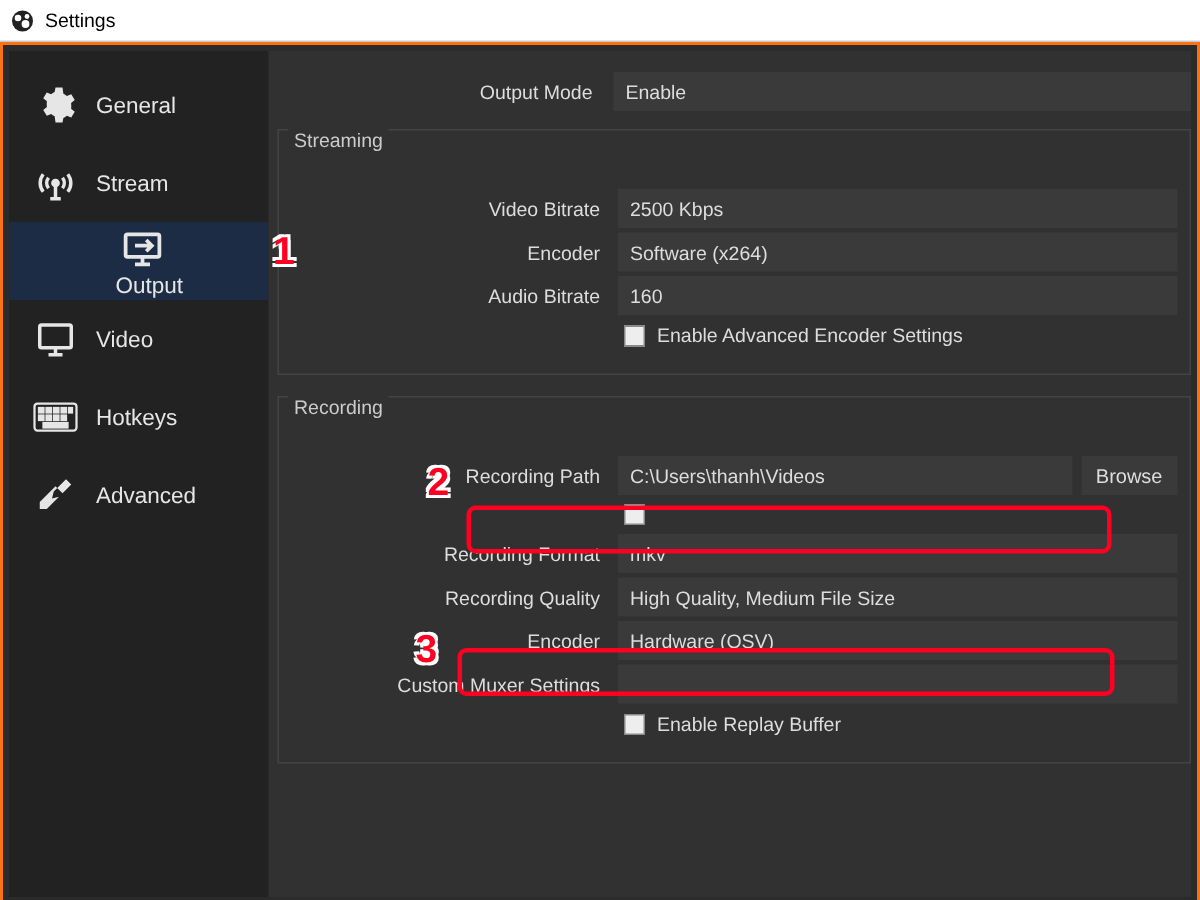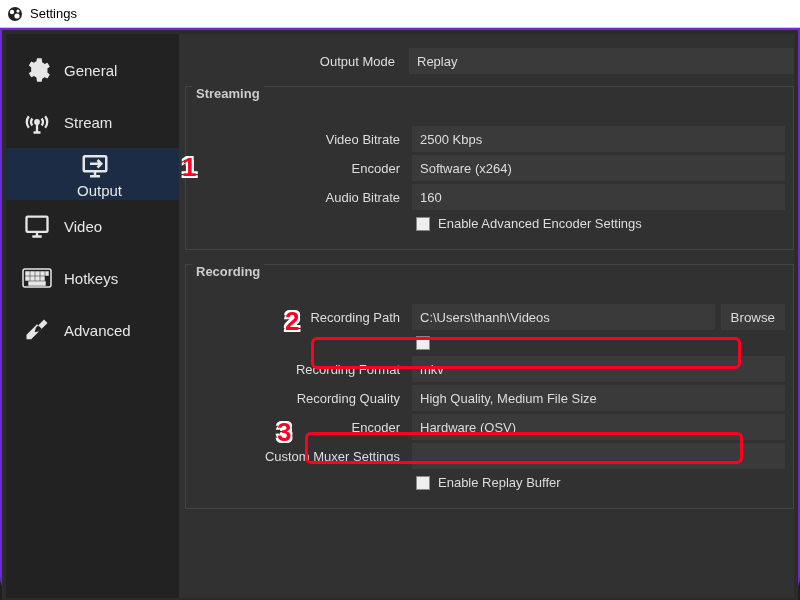--- a/index.html
+++ b/index.html
@@ -1,32 +1,32 @@
 <!DOCTYPE html>
 <html><head>
 <meta charset="utf-8">
 <style>
   * { box-sizing: border-box; margin: 0; padding: 0; }
   html, body { width: 800px; height: 600px; font-family: "Segoe UI", Arial, sans-serif; font-size: 13px; color: #ddd; background: #1f1f1f; overflow: hidden; }
-  .window-frame { background: #6d28d9; width: 800px; height: 600px; border-radius: 23px; }
+  .window-frame { background: #f97316; width: 800px; height: 600px; }
   .titlebar { height: 28px; background: #fff; color: #000; display: flex; align-items: center; padding: 0 6px; border-bottom: 1px solid #ccc; }
   .titlebar .app-icon { width: 18px; height: 18px; margin-right: 6px; display:flex; align-items:center; justify-content:center;}
   .content-area { display: flex; height: 572px; background: #2b2b2b; border: 4px solid #2b2b2b; margin: 2px; }
   .sidebar { width: 173px; background: #222; padding-top: 10px; }
   .sidebar-item { display: flex; align-items: center; height: 52px; padding-left: 14px; cursor: pointer; color: #e6e6e6; }
   .sidebar-item.active { background: #1b2c44; flex-direction: column; }
   .sidebar-item .icon { width: 34px; height: 34px; display: flex; align-items: center; justify-content: center; margin-right: 10px; }
   .sidebar-item .label { font-size: 15px; }
   .main { flex: 1; background: #313131; padding: 10px 0 0 0; position: relative; overflow: hidden; }
   .top-row { display: flex; align-items: center; margin: 4px 0 12px 0; }
   .row-label { width: 230px; text-align: right; padding-right: 14px; color: #ddd; font-size: 13px; }
   .row-input { flex: 1; }
   .dropdown, .textfield { background: #3a3a3a; color: #ddd; border: none; height: 26px; padding: 0 8px; width: 100%; display: flex; align-items: center; }
   .section { border: 1px solid #444; margin: 6px 0 14px 6px; position: relative; padding: 36px 0 12px 0; }
-  .section-title { position: absolute; top: -1px; left: 6px; background: #313131; padding: 0 4px; color: #ccc; font-size: 13px; font-weight: bold; }
+  .section-title { position: absolute; top: -1px; left: 6px; background: #313131; padding: 0 4px; color: #ccc; font-size: 13px; font-weight: normal; }
   .form-row { display: flex; align-items: center; margin: 3px 0; }
   .form-row .label { width: 226px; text-align: right; padding-right: 12px; color: #ddd; }
   .form-row .control { flex: 1; padding-right: 8px; }
   .checkbox-row { display: flex; align-items: center; padding-left: 230px; margin: 6px 0; }
   .checkbox-row .cb { width: 14px; height: 14px; border: 1px solid #888; background: #eee; margin-right: 8px; }
   .browse-btn { background: #3a3a3a; color: #ddd; border: none; height: 26px; padding: 0 10px; margin-left: 6px; }
   
   .ann-box { position: absolute; border: 3px solid #ff0022; border-radius: 6px; pointer-events: none; }
   .ann-num { position: absolute; font-weight: 900; color: #ff0022; font-size: 26px; text-shadow: -2px -2px 0 #fff, 2px -2px 0 #fff, -2px 2px 0 #fff, 2px 2px 0 #fff; pointer-events: none; font-family: Arial Black, Arial, sans-serif; }
 </style>
@@ -119,21 +119,21 @@
         </span>
         <span class="label">Advanced</span>
       </div>
     </div>
 
     <div class="main">
 
       <div class="top-row">
         <div class="row-label">Output Mode</div>
         <div class="row-input">
-            <div class="dropdown">Replay</div>
+            <div class="dropdown">Enable</div>
           </div>
       </div>
 
       <div class="section">
         <div class="section-title">Streaming</div>
 
         <div class="form-row">
           <div class="label">Video Bitrate</div>
           <div class="control">
               <div class="textfield">2500 Kbps</div>

